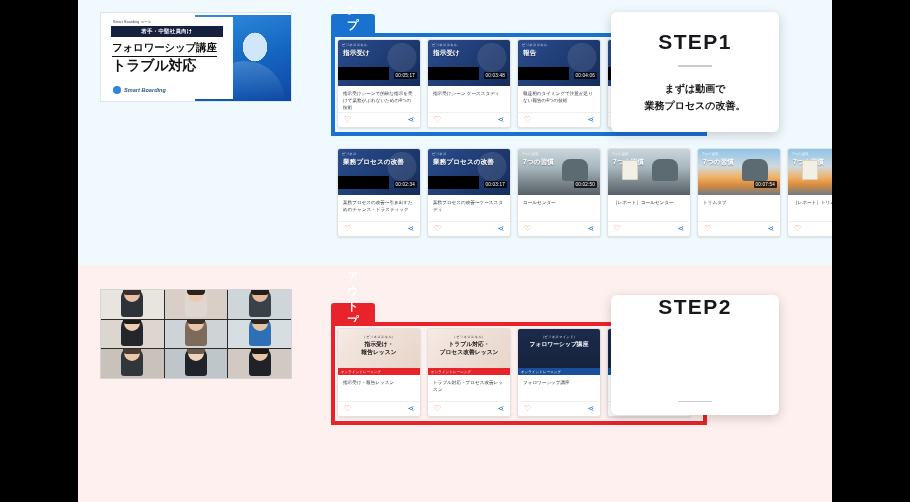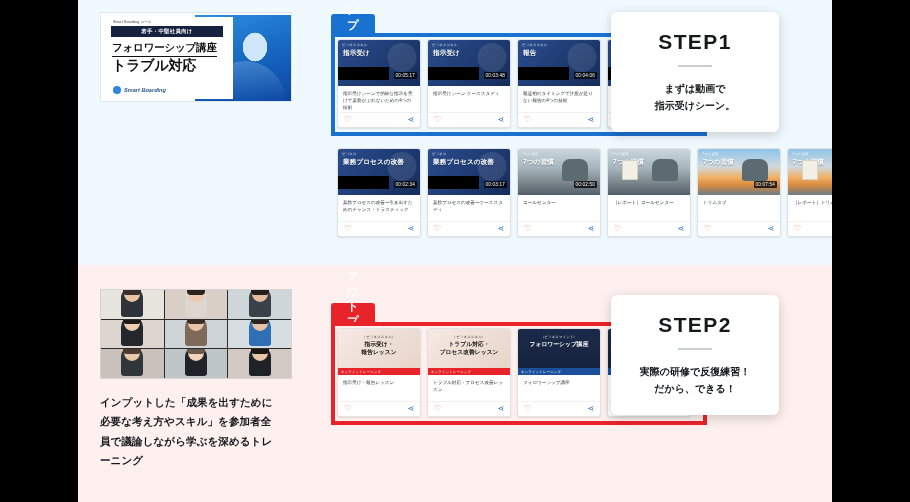--- a/index.html
+++ b/index.html
@@ -461,21 +461,21 @@
             <div class="vcard-foot">
               <span class="ic-heart">♡</span>
             </div>
           </div>
         </div>
 
       <div class="step-card" style="left:533px; top:12px;">
         <div class="step-title">STEP1</div>
         <div class="step-rule"></div>
         <div class="step-body">まずは動画で
-指示受けシーン。</div>
+業務プロセスの改善。</div>
       </div>
     </div>
 
     <div class="section section-output">
 
       <div class="left-col" style="top:24px;">
         <div class="meet-grid" id="meet-grid">
             <div class="meet-cell" style="background: rgb(232, 228, 222);">
               <div class="head" style="background: rgb(45, 51, 56);"></div>
               <div class="face" style="background: rgb(232, 195, 166);"></div>
@@ -515,21 +515,20 @@
               <div class="head" style="background: rgb(32, 36, 42);"></div>
               <div class="face" style="background: rgb(240, 211, 187);"></div>
               <div class="hair" style="background: rgb(107, 90, 74);"></div>
             </div>
             <div class="meet-cell" style="background: rgb(210, 202, 194);">
               <div class="head" style="background: rgb(31, 35, 39);"></div>
               <div class="face" style="background: rgb(231, 196, 166);"></div>
               <div class="hair" style="background: rgb(29, 23, 19);"></div>
             </div>
           </div>
-        <div class="left-caption">インプットした「成果を出すために必要な考え方やスキル」を参加者全員で議論しながら学ぶを深めるトレーニング</div>
       </div>
 
       <div class="panel" style="left:253px; top:38px;">
         <div class="panel-tab" style="background:#e8232a;">アウトプット</div>
         <div class="panel-frame" style="width:376px; height:103px; border-color:#e8232a;"></div>
       </div>
 
       <div class="card-row" id="output-row" style="left:259px; top:63px;">
           <div class="vcard">
             <div class="vcard-media vm-red">
@@ -585,22 +584,20 @@
             <div class="vcard-body">
               <div class="vcard-desc">今いる場所でほ…の法</div>
             </div>
             <div class="vcard-foot">
               <span class="ic-heart">♡</span>
               <span class="ic-share">⋖</span>
             </div>
           </div>
         </div>
 
-      <div class="step-card" style="left:533px; top:30px;">
+      <div class="step-card" style="left:533px; top:30px;justify-content:space-between;">
         <div class="step-title">STEP2</div>
         <div class="step-rule"></div>
-        <div class="step-body">実際の研修で反復練習！
-だから、できる！</div>
       </div>
     </div>
 
   </div>
 </div>
 
 </body></html>

